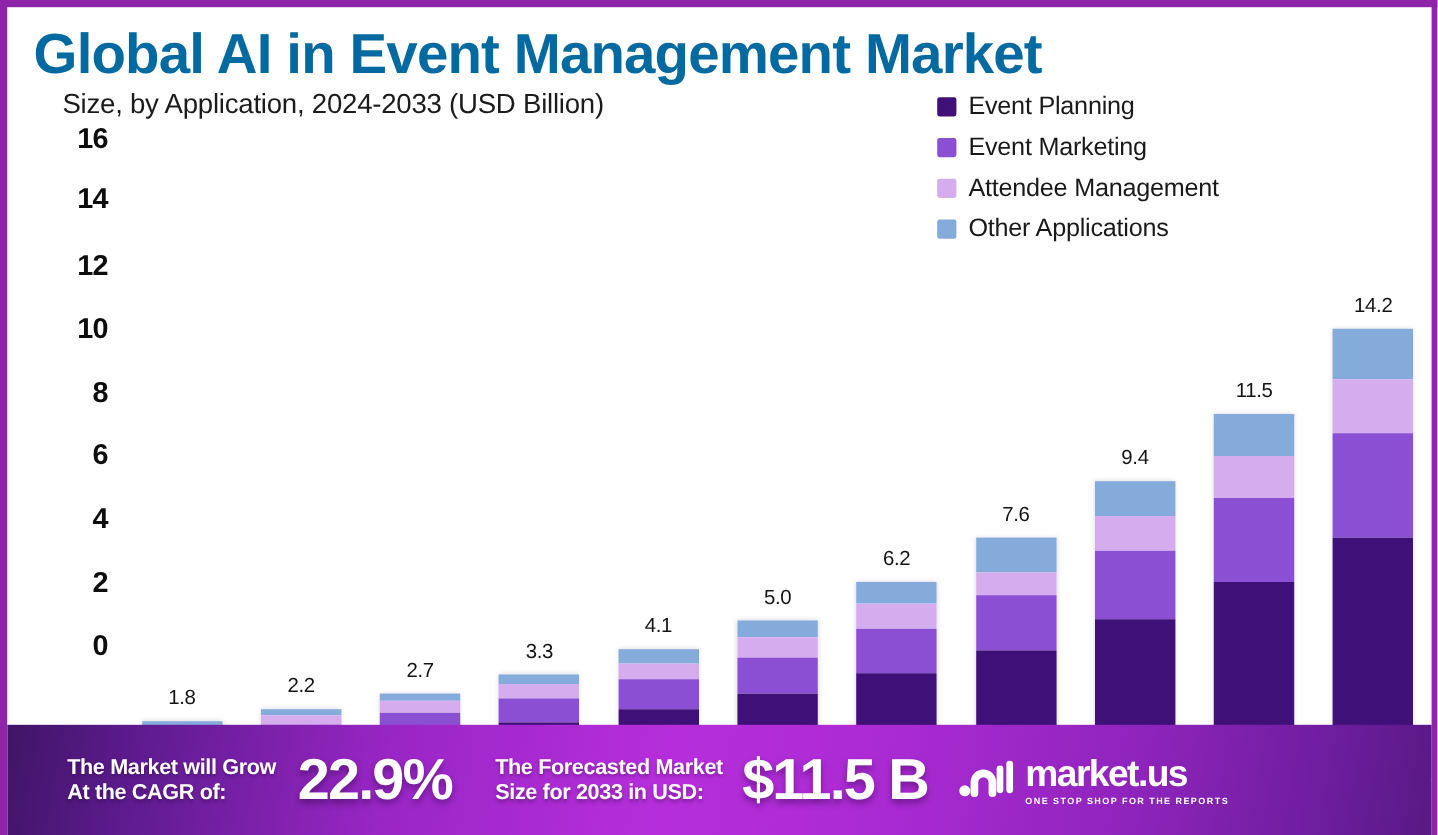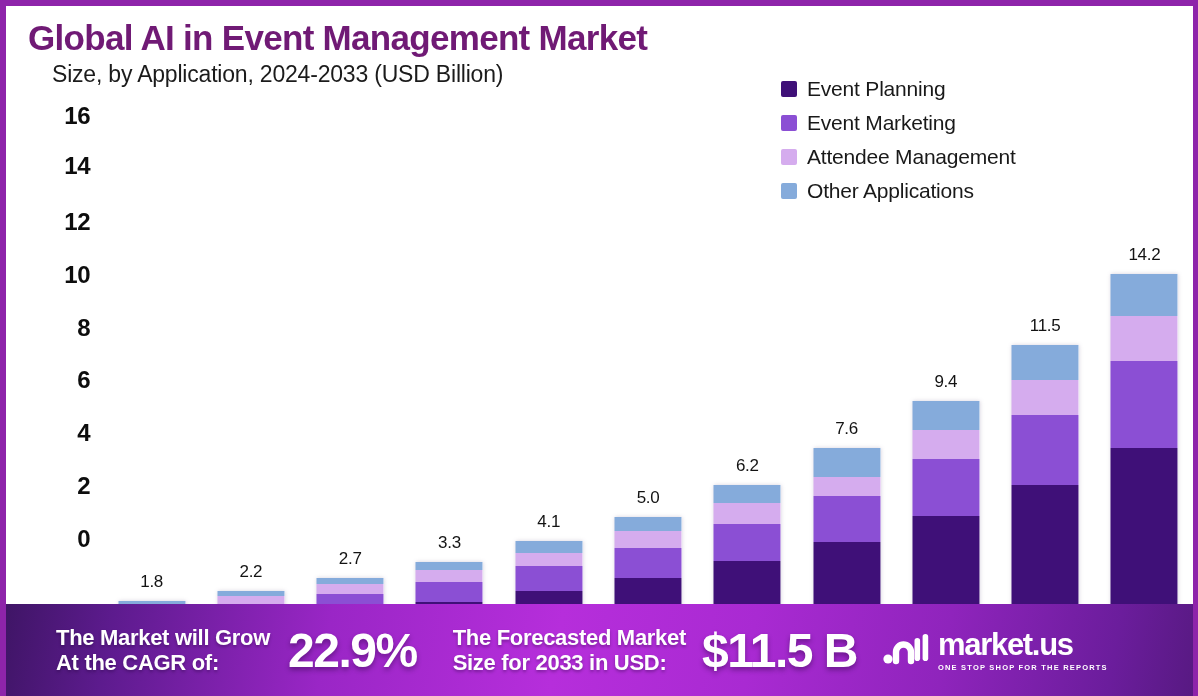--- a/index.html
+++ b/index.html
@@ -25,24 +25,24 @@
   #header {
     position: absolute;
     left: 0;
     top: 0;
     width: 100%;
     padding: 14px 0 0 18px;
     box-sizing: border-box;
   }
   #chart-title {
     font-family: "Liberation Sans", sans-serif;
-    font-size: 35px;
+    font-size: 47px;
     font-weight: bold;
     letter-spacing: -0.7px;
-    color: #701a75;
+    color: #0369a1;
     line-height: 1.05;
     margin: 0 0 4px 4px;
   }
   #chart-subtitle {
     font-family: "Liberation Sans", sans-serif;
     font-size: 23px;
     font-weight: normal;
     color: #1b1b1b;
     margin: 0 0 0 28px;
     letter-spacing: -0.2px;
@@ -164,21 +164,21 @@
         #a92ad2 62%,
         #8f24bc 78%,
         #6b1d9c 92%,
         #55197f 100%);
     display: flex;
     align-items: center;
     overflow: hidden;
   }
   .footer-text-block {
     color: #ffffff;
-    font-size: 22px;
+    font-size: 18px;
     font-weight: bold;
     line-height: 1.15;
     letter-spacing: -0.3px;
     text-shadow: 0 2px 3px rgba(30,0,50,0.35);
   }
   .footer-big {
     color: #ffffff;
     font-size: 48px;
     font-weight: bold;
     letter-spacing: -1.5px;

